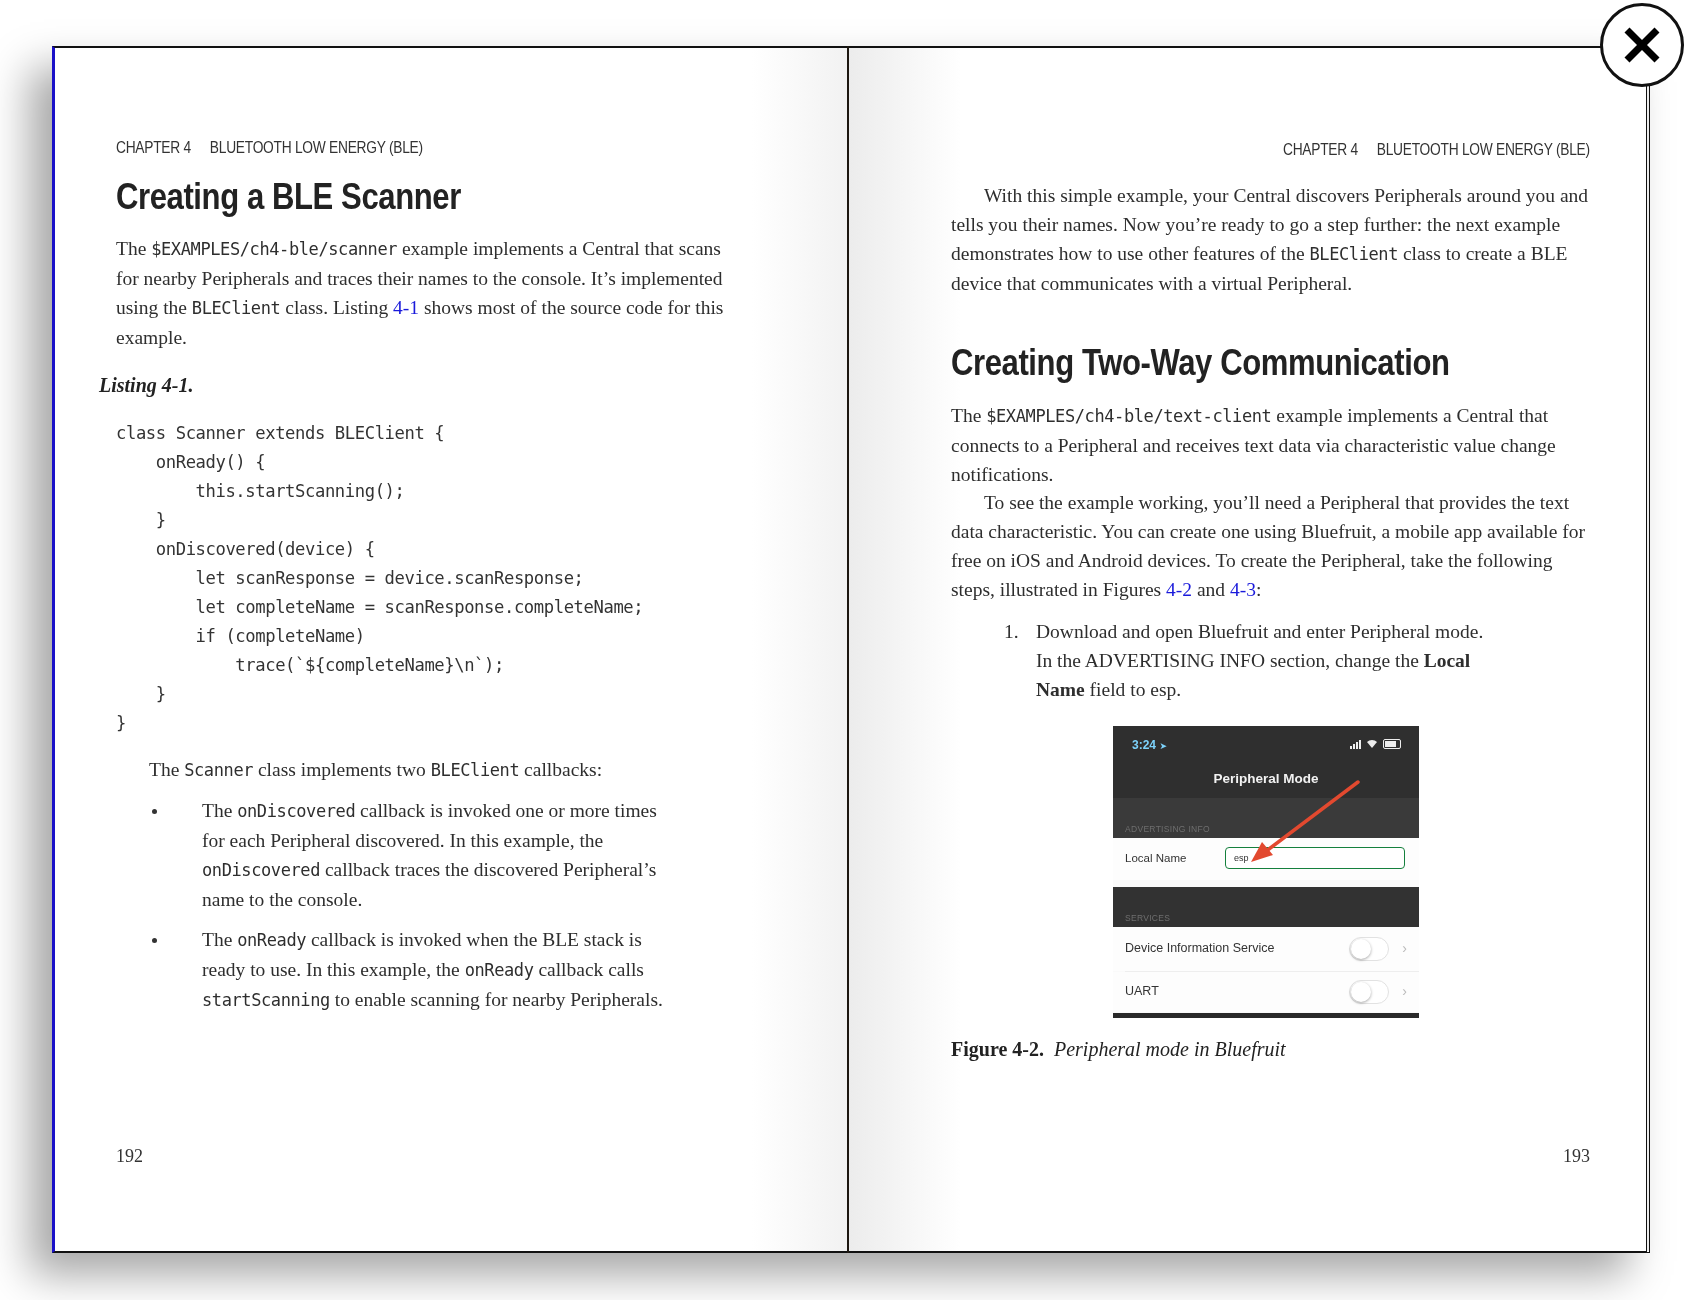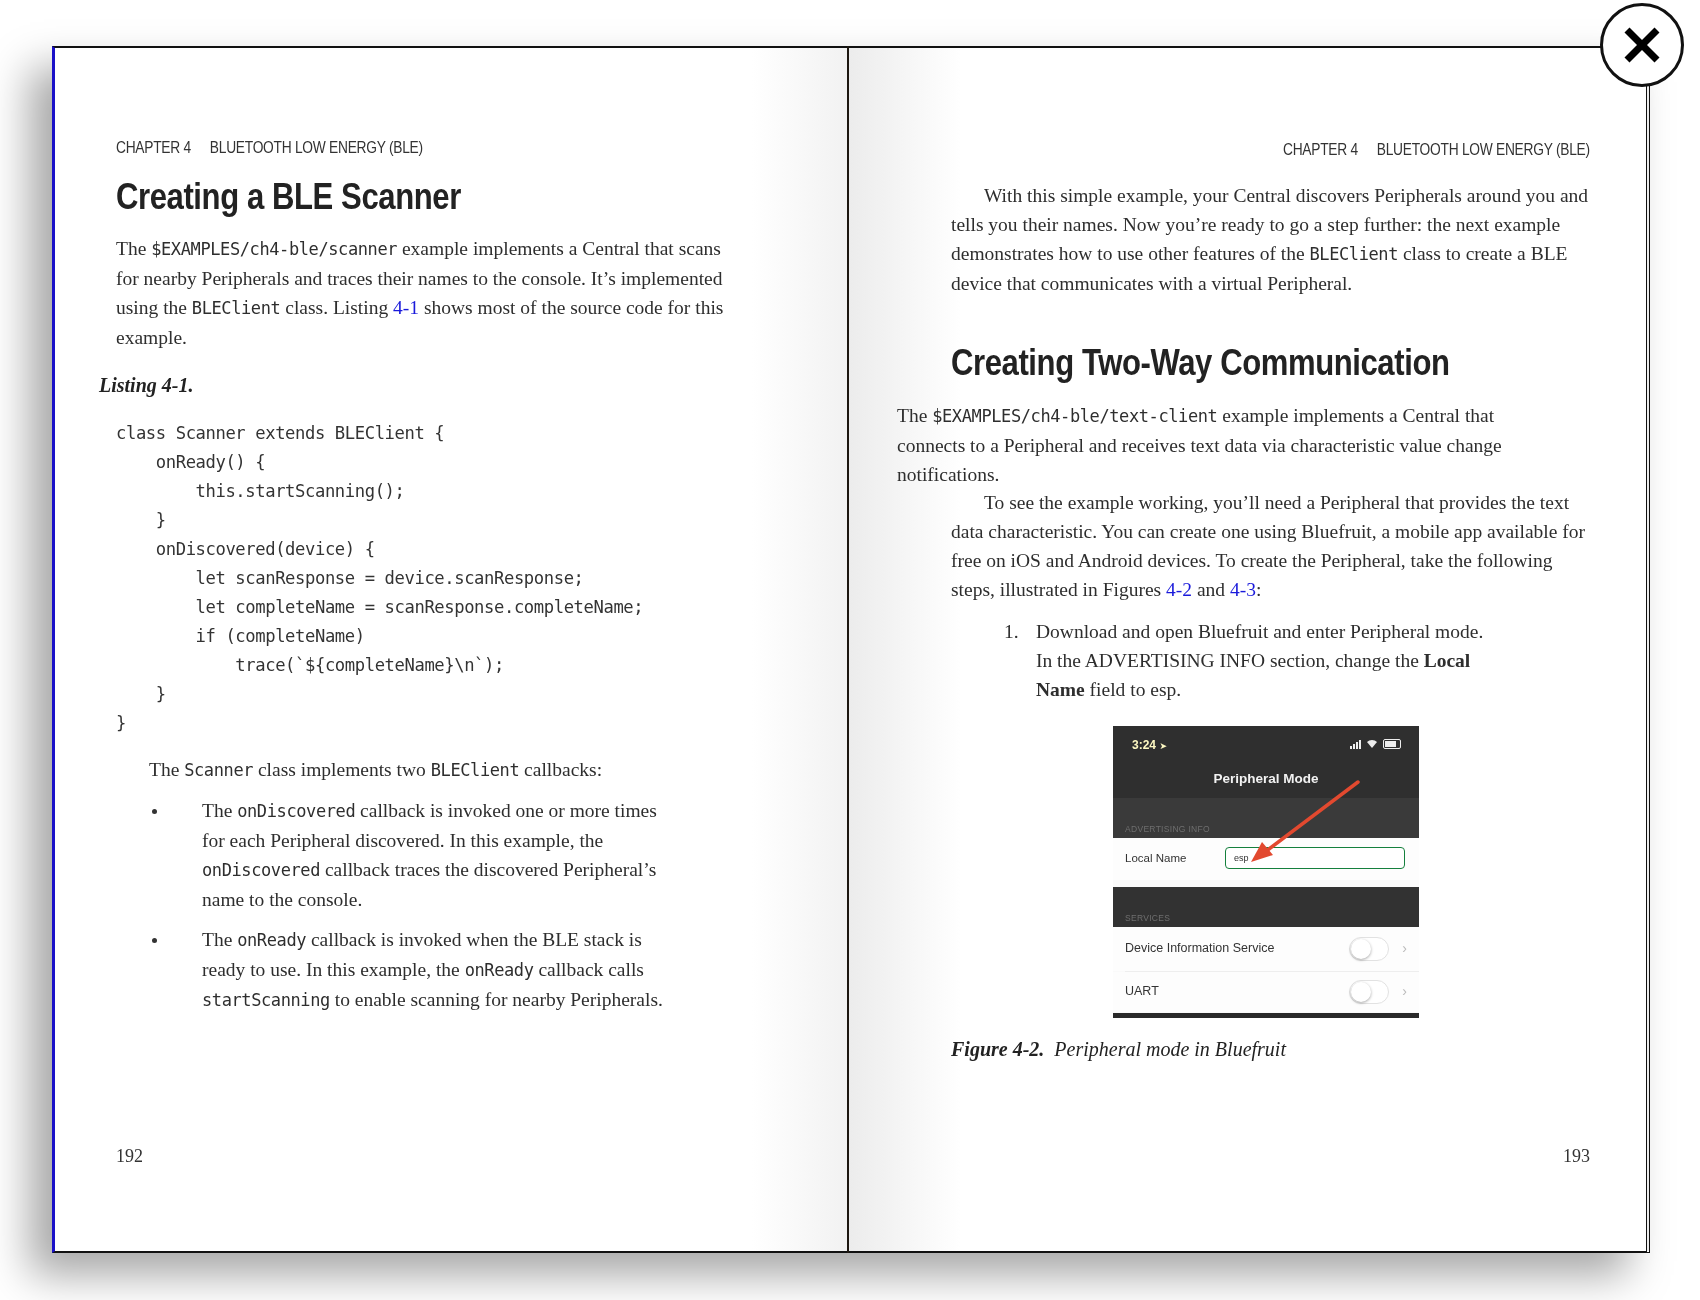--- a/index.html
+++ b/index.html
@@ -59,31 +59,31 @@
   ul.bullets li { position: relative; padding-left: 52px; margin-bottom: 11px; }
   ul.bullets li::before {
     content: ""; position: absolute; left: 2px; top: 13px; width: 5px; height: 5px;
     background: #333; border-radius: 50%;
   }
   ol.steps { list-style: none; padding: 0; margin: 0; }
   ol.steps li { position: relative; padding-left: 85px; }
   ol.steps .num { position: absolute; left: 53px; top: 0; }
   .page-num { font-size: 18px; color: #333; }
   .figure-caption { font-size: 20px; color: #222; white-space: nowrap; }
-  .figure-caption b { font-style: italic; }
+  .figure-caption b { }
   .figure-caption i { margin-left: 10px; }
 
   
   .phone {
     position: absolute; left: 1113px; top: 726px; width: 306px; height: 292px;
     font-family: "Liberation Sans", "DejaVu Sans", sans-serif; background: #fafafa;
     border-bottom: 5px solid #2a2a2a; box-sizing: border-box; overflow: hidden;
   }
   .ph-header { position: absolute; left: 0; top: 0; width: 306px; height: 72px; background: #2f2f2f; }
-  .ph-time { position: absolute; left: 19px; top: 12px; color: #fef9c3; font-size: 12px; font-weight: bold; }
+  .ph-time { position: absolute; left: 19px; top: 12px; color: #7dd3fc; font-size: 12px; font-weight: bold; }
   .ph-status { position: absolute; right: 18px; top: 12px; color: #eee; font-size: 11px; display: flex; gap: 5px; align-items: center; }
   .ph-title { position: absolute; left: 0; width: 306px; top: 45px; text-align: center; color: #f2f2f2; font-size: 13.5px; font-weight: bold; }
   .ph-section { position: absolute; left: 0; width: 306px; background: #3a3a3a; text-align: center; }
   .ph-section-label { position: absolute; left: 12px; bottom: 4px; font-size: 8.5px; color: #6e6e6e; letter-spacing: 0.3px; }
   .ph-row { position: absolute; left: 0; width: 306px; background: #fdfdfd; }
   .ph-row-label { position: absolute; left: 12px; font-size: 12.5px; color: #333; }
   .ph-input { position: absolute; left: 112px; top: 9px; width: 180px; height: 22px; border: 1px solid #15803d; border-radius: 4px; background: #fff; box-sizing: border-box; }
   .ph-input-val { position: absolute; left: 8px; top: 5px; font-size: 9px; color: #333; }
   .ph-toggle { position: absolute; right: 30px; width: 40px; height: 24px; border-radius: 12px; border: 1px solid #e2e2e2; background: #fff; box-sizing: border-box; }
   .ph-toggle::after { content: ""; position: absolute; left: 1px; top: 1px; width: 20px; height: 20px; border-radius: 50%; background: #fff; box-shadow: 0 1px 3px rgba(0,0,0,0.35); }
@@ -137,21 +137,21 @@
 <div class="abs running-head right" style="right:110px; top:141px;">
   <span>CHAPTER 4</span><span>BLUETOOTH LOW ENERGY (BLE)</span>
 </div>
 
 <p class="abs body-text" style="left:951px; top:181px; width:640px; text-indent:33px;">
   <span>With this simple example, your Central discovers Peripherals around you and tells you their names. Now you’re ready to go a step further: the next example demonstrates how to use other features of the </span><span class="mono">BLEClient</span><span> class to create a BLE device that communicates with a virtual Peripheral.</span>
 </p>
 
 <h2 class="abs h-title" style="left:951px; top:342px;">Creating Two-Way Communication</h2>
 
-<p class="abs body-text" style="left:897px; top:401px; width:645px;">
+<p class="abs body-text" style="left:951px; top:401px; width:645px;">
   <span>The </span><span class="mono">$EXAMPLES/ch4-ble/text-client</span><span> example implements a Central that connects to a Peripheral and receives text data via characteristic value change notifications.</span>
 </p>
 
 <p class="abs body-text" style="left:951px; top:488px; width:645px; text-indent:33px;">
   <span>To see the example working, you’ll need a Peripheral that provides the text data characteristic. You can create one using Bluefruit, a mobile app available for free on iOS and Android devices. To create the Peripheral, take the following steps, illustrated in Figures </span><a class="link">4-2</a><span> and </span><a class="link">4-3</a><span>:</span>
 </p>
 
 <ol class="abs steps body-text" style="left:951px; top:617px; width:540px;">
   <li>
     <span class="num">1.</span>

